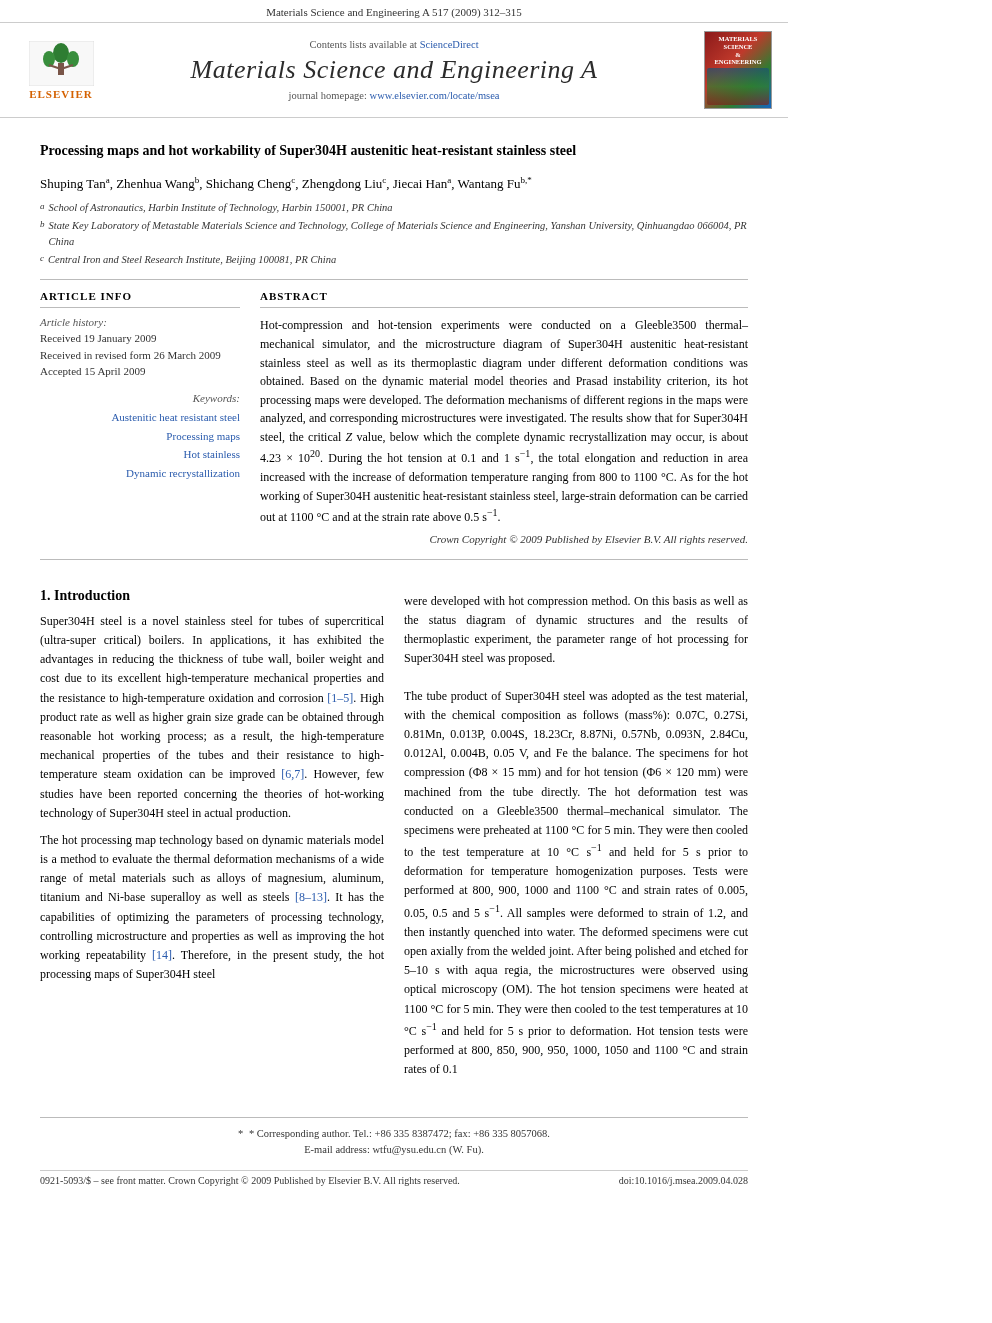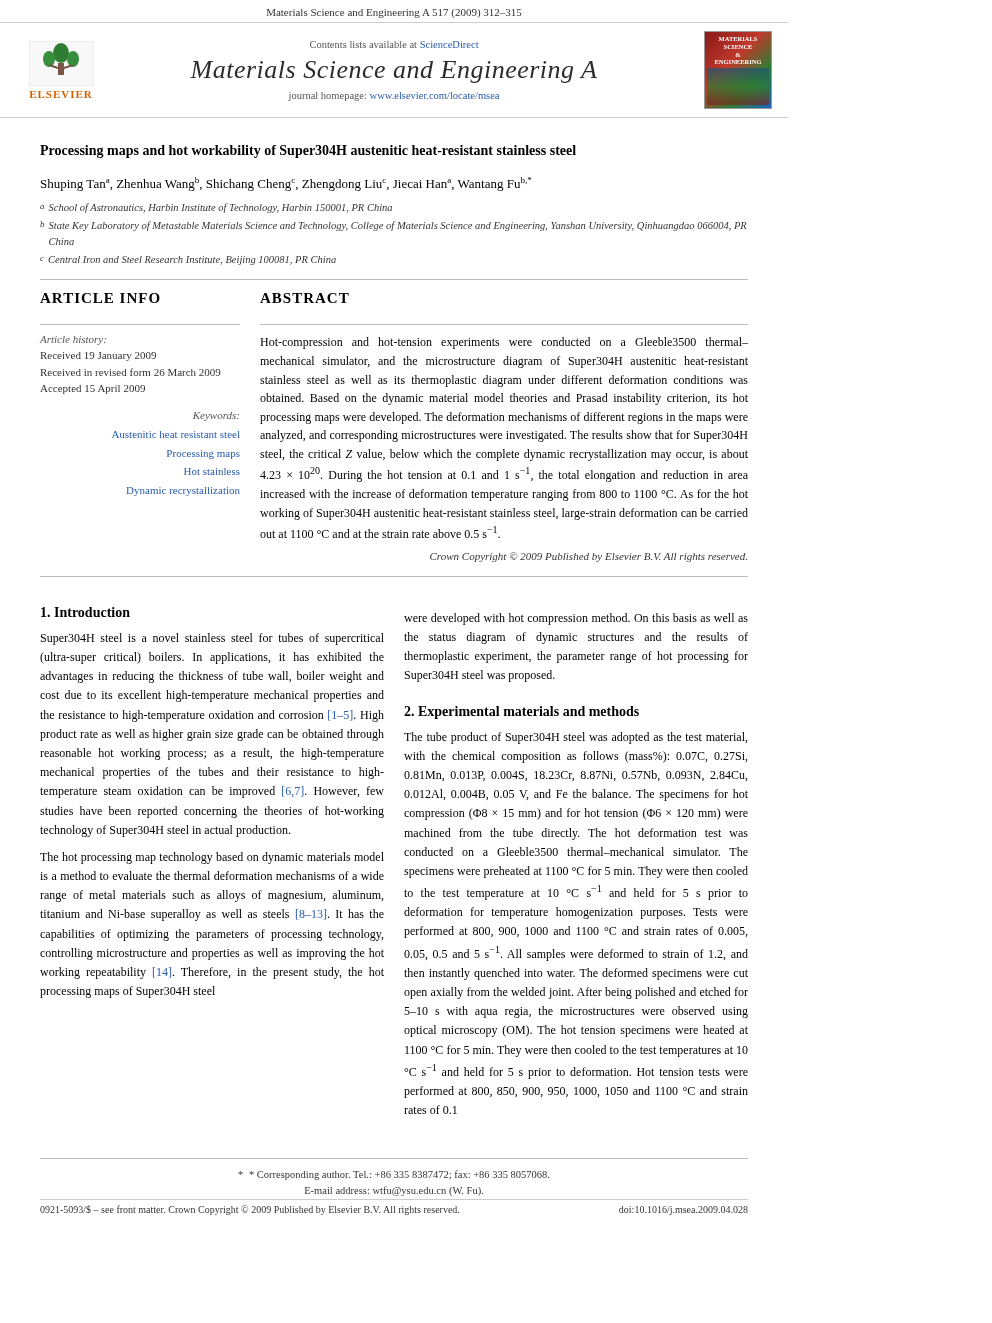--- a/index.html
+++ b/index.html
@@ -163,27 +163,27 @@
     .col-left {
       width: 200px;
       flex-shrink: 0;
     }
     .col-right {
       flex: 1;
     }
 
     
     .section-label {
-      font-size: 15px;
+      font-size: 11px;
       font-weight: bold;
       text-transform: uppercase;
       letter-spacing: 1px;
       color: #000;
       border-bottom: 1px solid #bbb;
-      padding-bottom: 17px;
+      padding-bottom: 5px;
       margin-bottom: 8px;
     }
 
     .article-info-block {
       font-size: 11px;
       color: #333;
     }
     .article-info-block .info-group {
       margin-bottom: 8px;
     }
@@ -272,20 +272,21 @@
       font-size: 10.5px;
       color: #333;
       line-height: 1.5;
       text-align: center;
     }
     .footnote .star {
       margin-right: 3px;
     }
 
     .bottom-bar {
+      margin-top: 12px;
       font-size: 10px;
       color: #333;
       border-top: 1px solid #ccc;
       padding-top: 4px;
       display: flex;
       justify-content: space-between;
     }
 
     .elsevier-logo-svg {
       width: 65px;
@@ -424,23 +425,20 @@
 
       <div class="body-col">
 
         <div class="body-section" style="margin-top:0;">
           <div class="body-para" style="margin-top:22px;">
             were developed with hot compression method. On this basis as well as the status diagram of dynamic structures and the results of thermoplastic experiment, the parameter range of hot processing for Super304H steel was proposed.
           </div>
         </div>
 
         <div class="body-section">
-          <div class="section-heading">
-            <span>2.</span>&nbsp;<span>Experimental materials and methods</span>
-          </div>
 
           <div class="body-para">
             The tube product of Super304H steel was adopted as the test material, with the chemical composition as follows (mass%): 0.07C, 0.27Si, 0.81Mn, 0.013P, 0.004S, 18.23Cr, 8.87Ni, 0.57Nb, 0.093N, 2.84Cu, 0.012Al, 0.004B, 0.05 V, and Fe the balance. The specimens for hot compression (Φ8 × 15 mm) and for hot tension (Φ6 × 120 mm) were machined from the tube directly. The hot deformation test was conducted on a Gleeble3500 thermal–mechanical simulator. The specimens were preheated at 1100 °C for 5 min. They were then cooled to the test temperature at 10 °C s<sup>−1</sup> and held for 5 s prior to deformation for temperature homogenization purposes. Tests were performed at 800, 900, 1000 and 1100 °C and strain rates of 0.005, 0.05, 0.5 and 5 s<sup>−1</sup>. All samples were deformed to strain of 1.2, and then instantly quenched into water. The deformed specimens were cut open axially from the welded joint. After being polished and etched for 5–10 s with aqua regia, the microstructures were observed using optical microscopy (OM). The hot tension specimens were heated at 1100 °C for 5 min. They were then cooled to the test temperatures at 10 °C s<sup>−1</sup> and held for 5 s prior to deformation. Hot tension tests were performed at 800, 850, 900, 950, 1000, 1050 and 1100 °C and strain rates of 0.1
           </div>
         </div>
 
       </div>
     </div>
 
     <div class="footer-section">

